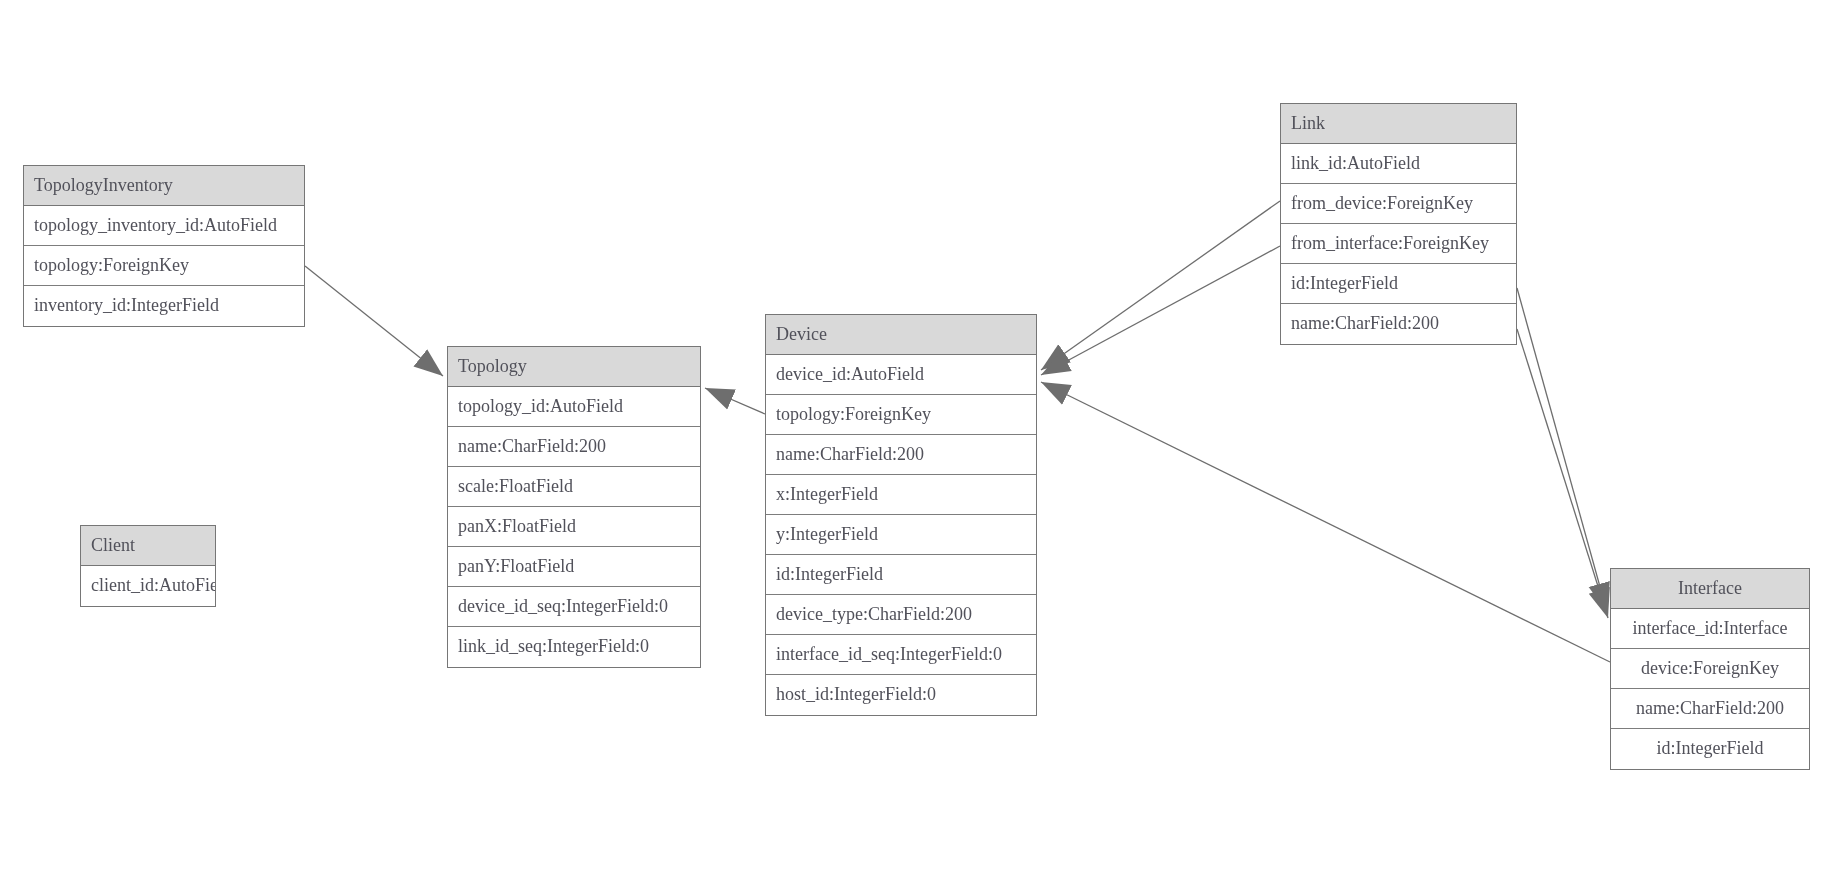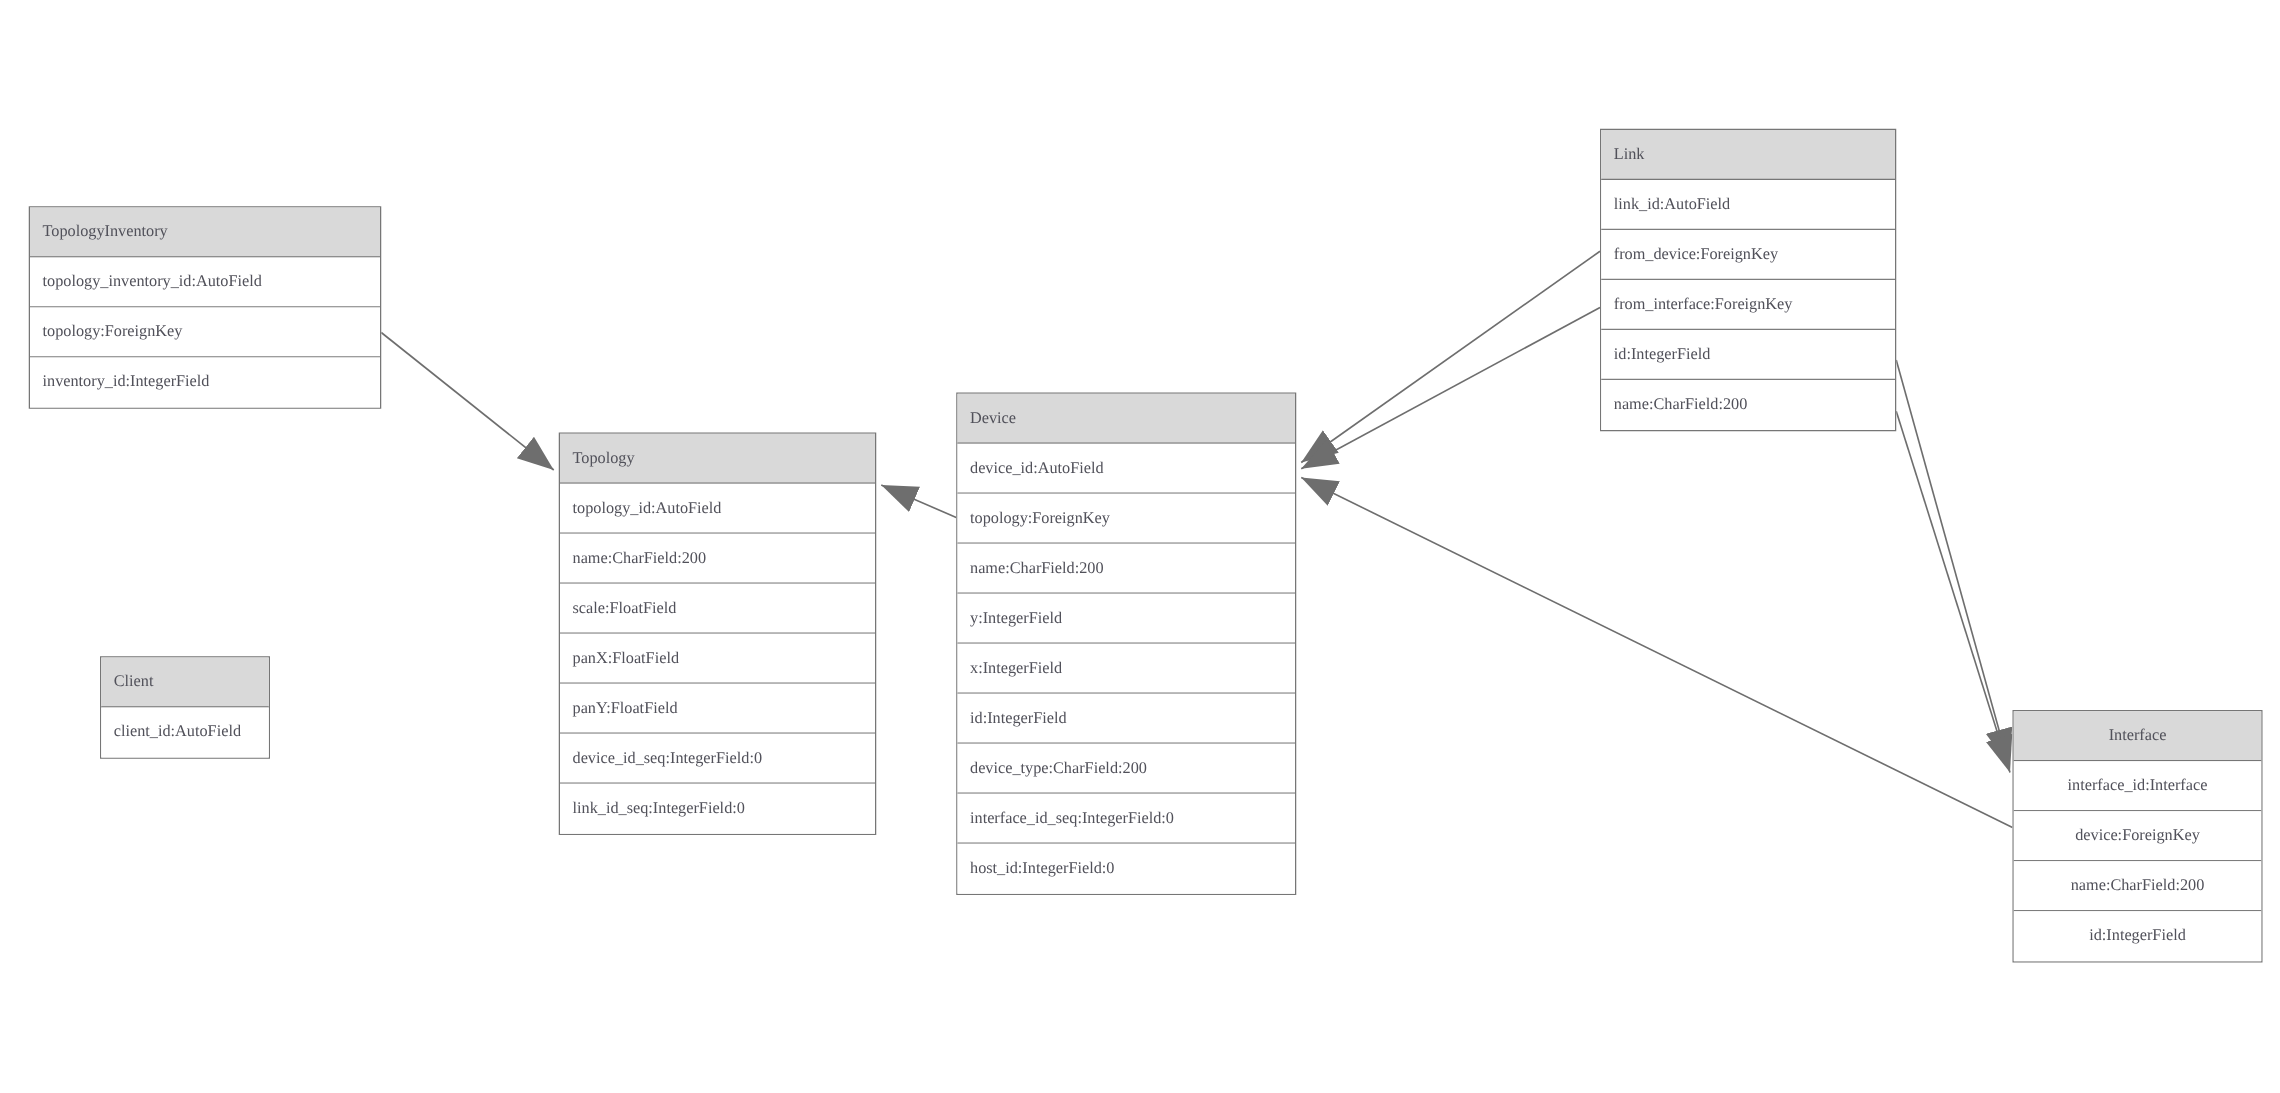--- a/index.html
+++ b/index.html
@@ -21,21 +21,21 @@
     top: 0;
     width: 1824px;
     height: 874px;
   }
   .entity {
     position: absolute;
     box-sizing: border-box;
     border: 1.5px solid #767676;
     background: #ffffff;
     color: #51515a;
-    font-size: 13px;
+    font-size: 18px;
   }
   .entity-header {
     box-sizing: border-box;
     height: 40px;
     line-height: 38px;
     padding: 0 10px;
     background: #d9d9d9;
     border-bottom: 1px solid #767676;
     white-space: nowrap;
     overflow: hidden;
@@ -91,22 +91,22 @@
       </div>
       <div class="entity" style="left: 80px; top: 525px; width: 136px;">
         <div class="entity-header">Client</div>
         <div class="entity-field">client_id:AutoField</div>
       </div>
       <div class="entity" style="left: 765px; top: 314px; width: 272px;">
         <div class="entity-header">Device</div>
         <div class="entity-field">device_id:AutoField</div>
         <div class="entity-field">topology:ForeignKey</div>
         <div class="entity-field">name:CharField:200</div>
+        <div class="entity-field">x:IntegerField</div>
         <div class="entity-field">y:IntegerField</div>
-        <div class="entity-field">x:IntegerField</div>
         <div class="entity-field">id:IntegerField</div>
         <div class="entity-field">device_type:CharField:200</div>
         <div class="entity-field">interface_id_seq:IntegerField:0</div>
         <div class="entity-field">host_id:IntegerField:0</div>
       </div>
       <div class="entity" style="left: 1280px; top: 103px; width: 237px;">
         <div class="entity-header">Link</div>
         <div class="entity-field">link_id:AutoField</div>
         <div class="entity-field">from_device:ForeignKey</div>
         <div class="entity-field">from_interface:ForeignKey</div>

